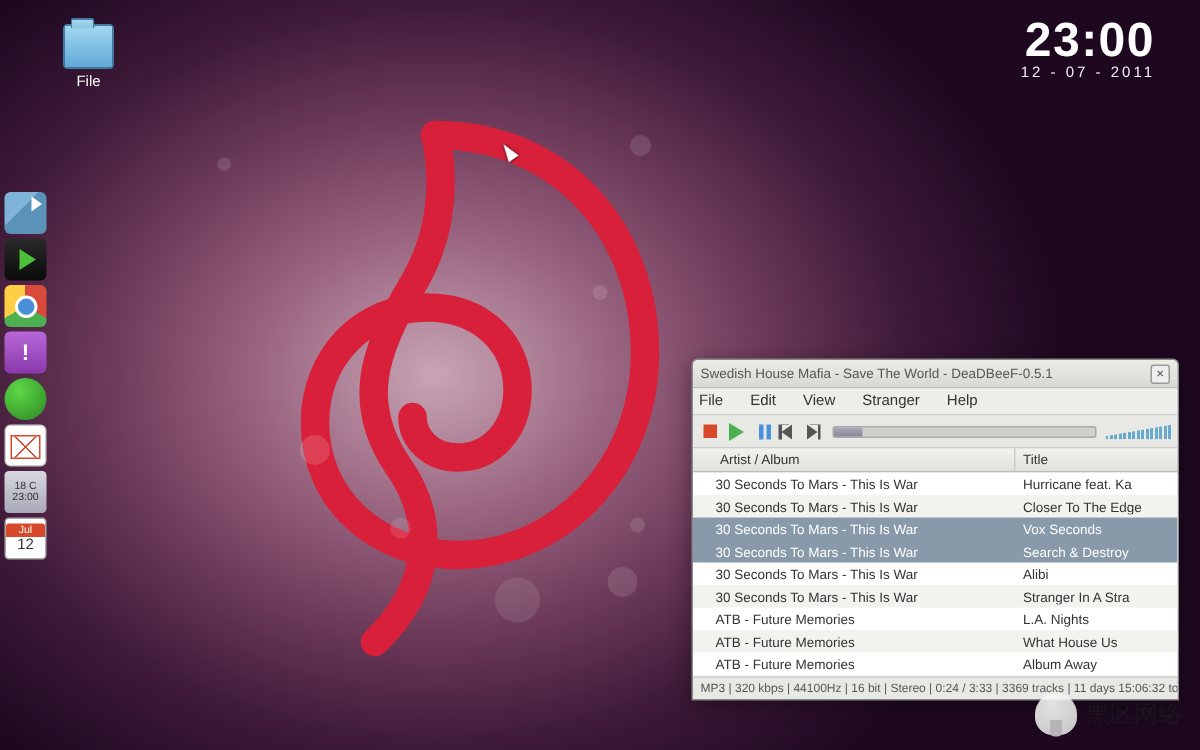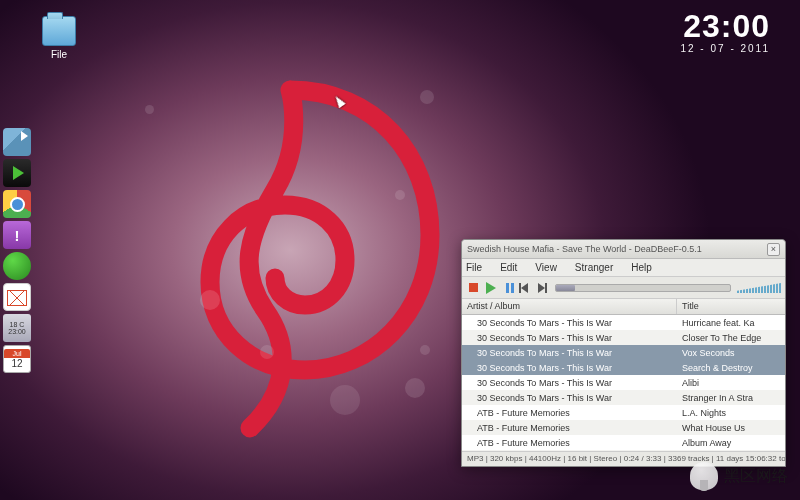--- a/index.html
+++ b/index.html
@@ -52,21 +52,21 @@
 .cb.stop::after{content:"";width:9px;height:9px;background:#d8482a}
 .cb.pl::after{content:"";border-left:10px solid #4caf50;border-top:6px solid transparent;border-bottom:6px solid transparent}
 .cb.pause::after{content:"";width:3px;height:10px;background:#4a90d8;box-shadow:5px 0 #4a90d8}
 .cb.prev::after,.cb.next::after{content:"";border-top:5px solid transparent;border-bottom:5px solid transparent}
 .cb.prev::after{border-right:7px solid #555;box-shadow:-2px 0 #555}
 .cb.next::after{border-left:7px solid #555;box-shadow:2px 0 #555}
 .prog{flex:1;height:8px;background:#d0d0cc;border:1px solid #aaa;border-radius:2px;margin:0 4px;position:relative;cursor:pointer}
 .prog::after{content:"";position:absolute;left:0;top:0;bottom:0;width:11%;background:linear-gradient(#aab,#889);border-radius:1px}
 .vol{width:44px;height:11px;background:repeating-linear-gradient(90deg,#6ac 0 2px,transparent 2px 3px);clip-path:polygon(0 80%,100% 10%,100% 100%,0 100%);cursor:pointer}
 .headers{height:16px;background:linear-gradient(#f2f2ef,#e0e0dc);border-bottom:1px solid #bbb;display:flex;font-size:9px;color:#333}
-.headers .h1{width:215px;padding:2px 5px;border-right:1px solid #ccc;cursor:pointer}
+.headers .h1{width:215px;padding:2px 18px;border-right:1px solid #ccc;cursor:pointer}
 .headers .h2{flex:1;padding:2px 5px;cursor:pointer}
 .list{height:136px;overflow:hidden;background:#fff}
 .row{height:15px;display:flex;font-size:9px;color:#333;align-items:center;cursor:pointer}
 .row:nth-child(even){background:#f2f2ef}
 .row.sel{background:#8899aa;color:#fff}
 .row .c1{width:215px;padding:0 15px;white-space:nowrap;overflow:hidden}
 .row .c2{flex:1;padding:0 5px;white-space:nowrap;overflow:hidden}
 .status{height:15px;background:#e8e8e4;border-top:1px solid #ccc;font-size:8px;color:#555;padding:2px 5px;white-space:nowrap;overflow:hidden}
 .watermark{position:absolute;right:12px;bottom:10px;display:flex;align-items:center;gap:6px;opacity:.88}
 .watermark .mush{width:28px;height:28px;background:radial-gradient(circle at 40% 30%,#fff,#ddd);border-radius:50% 50% 42% 42%;position:relative}

